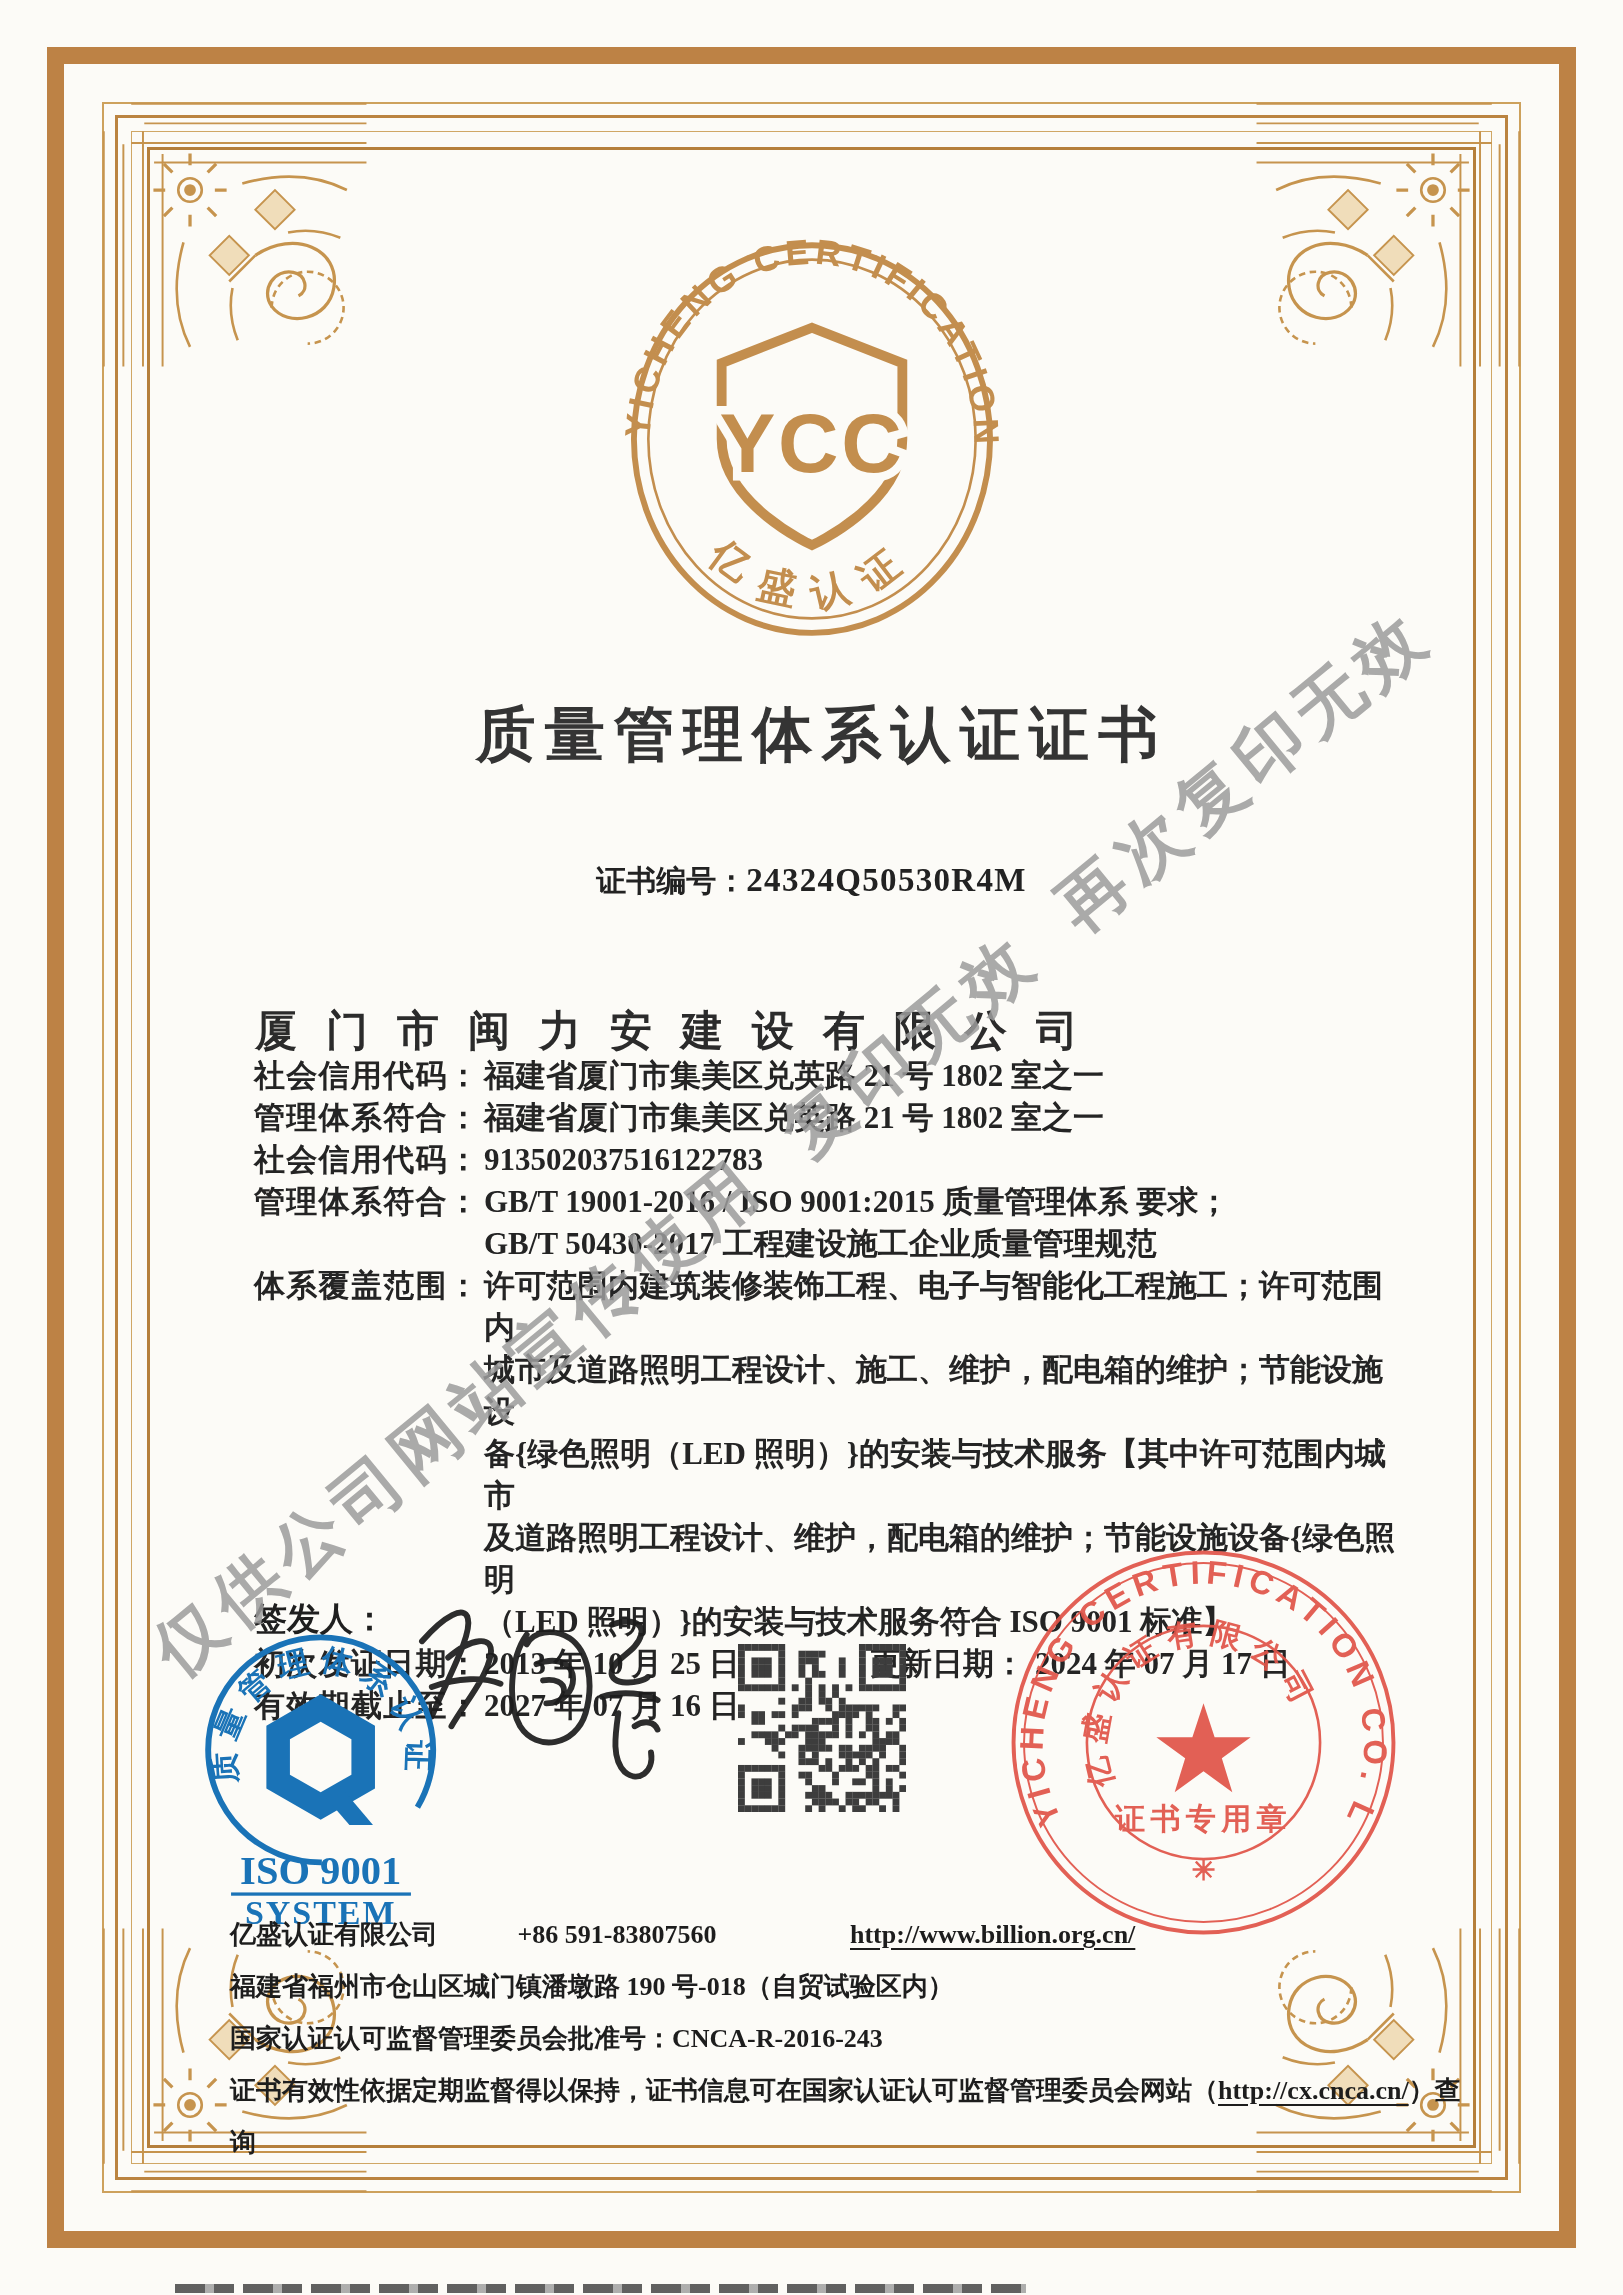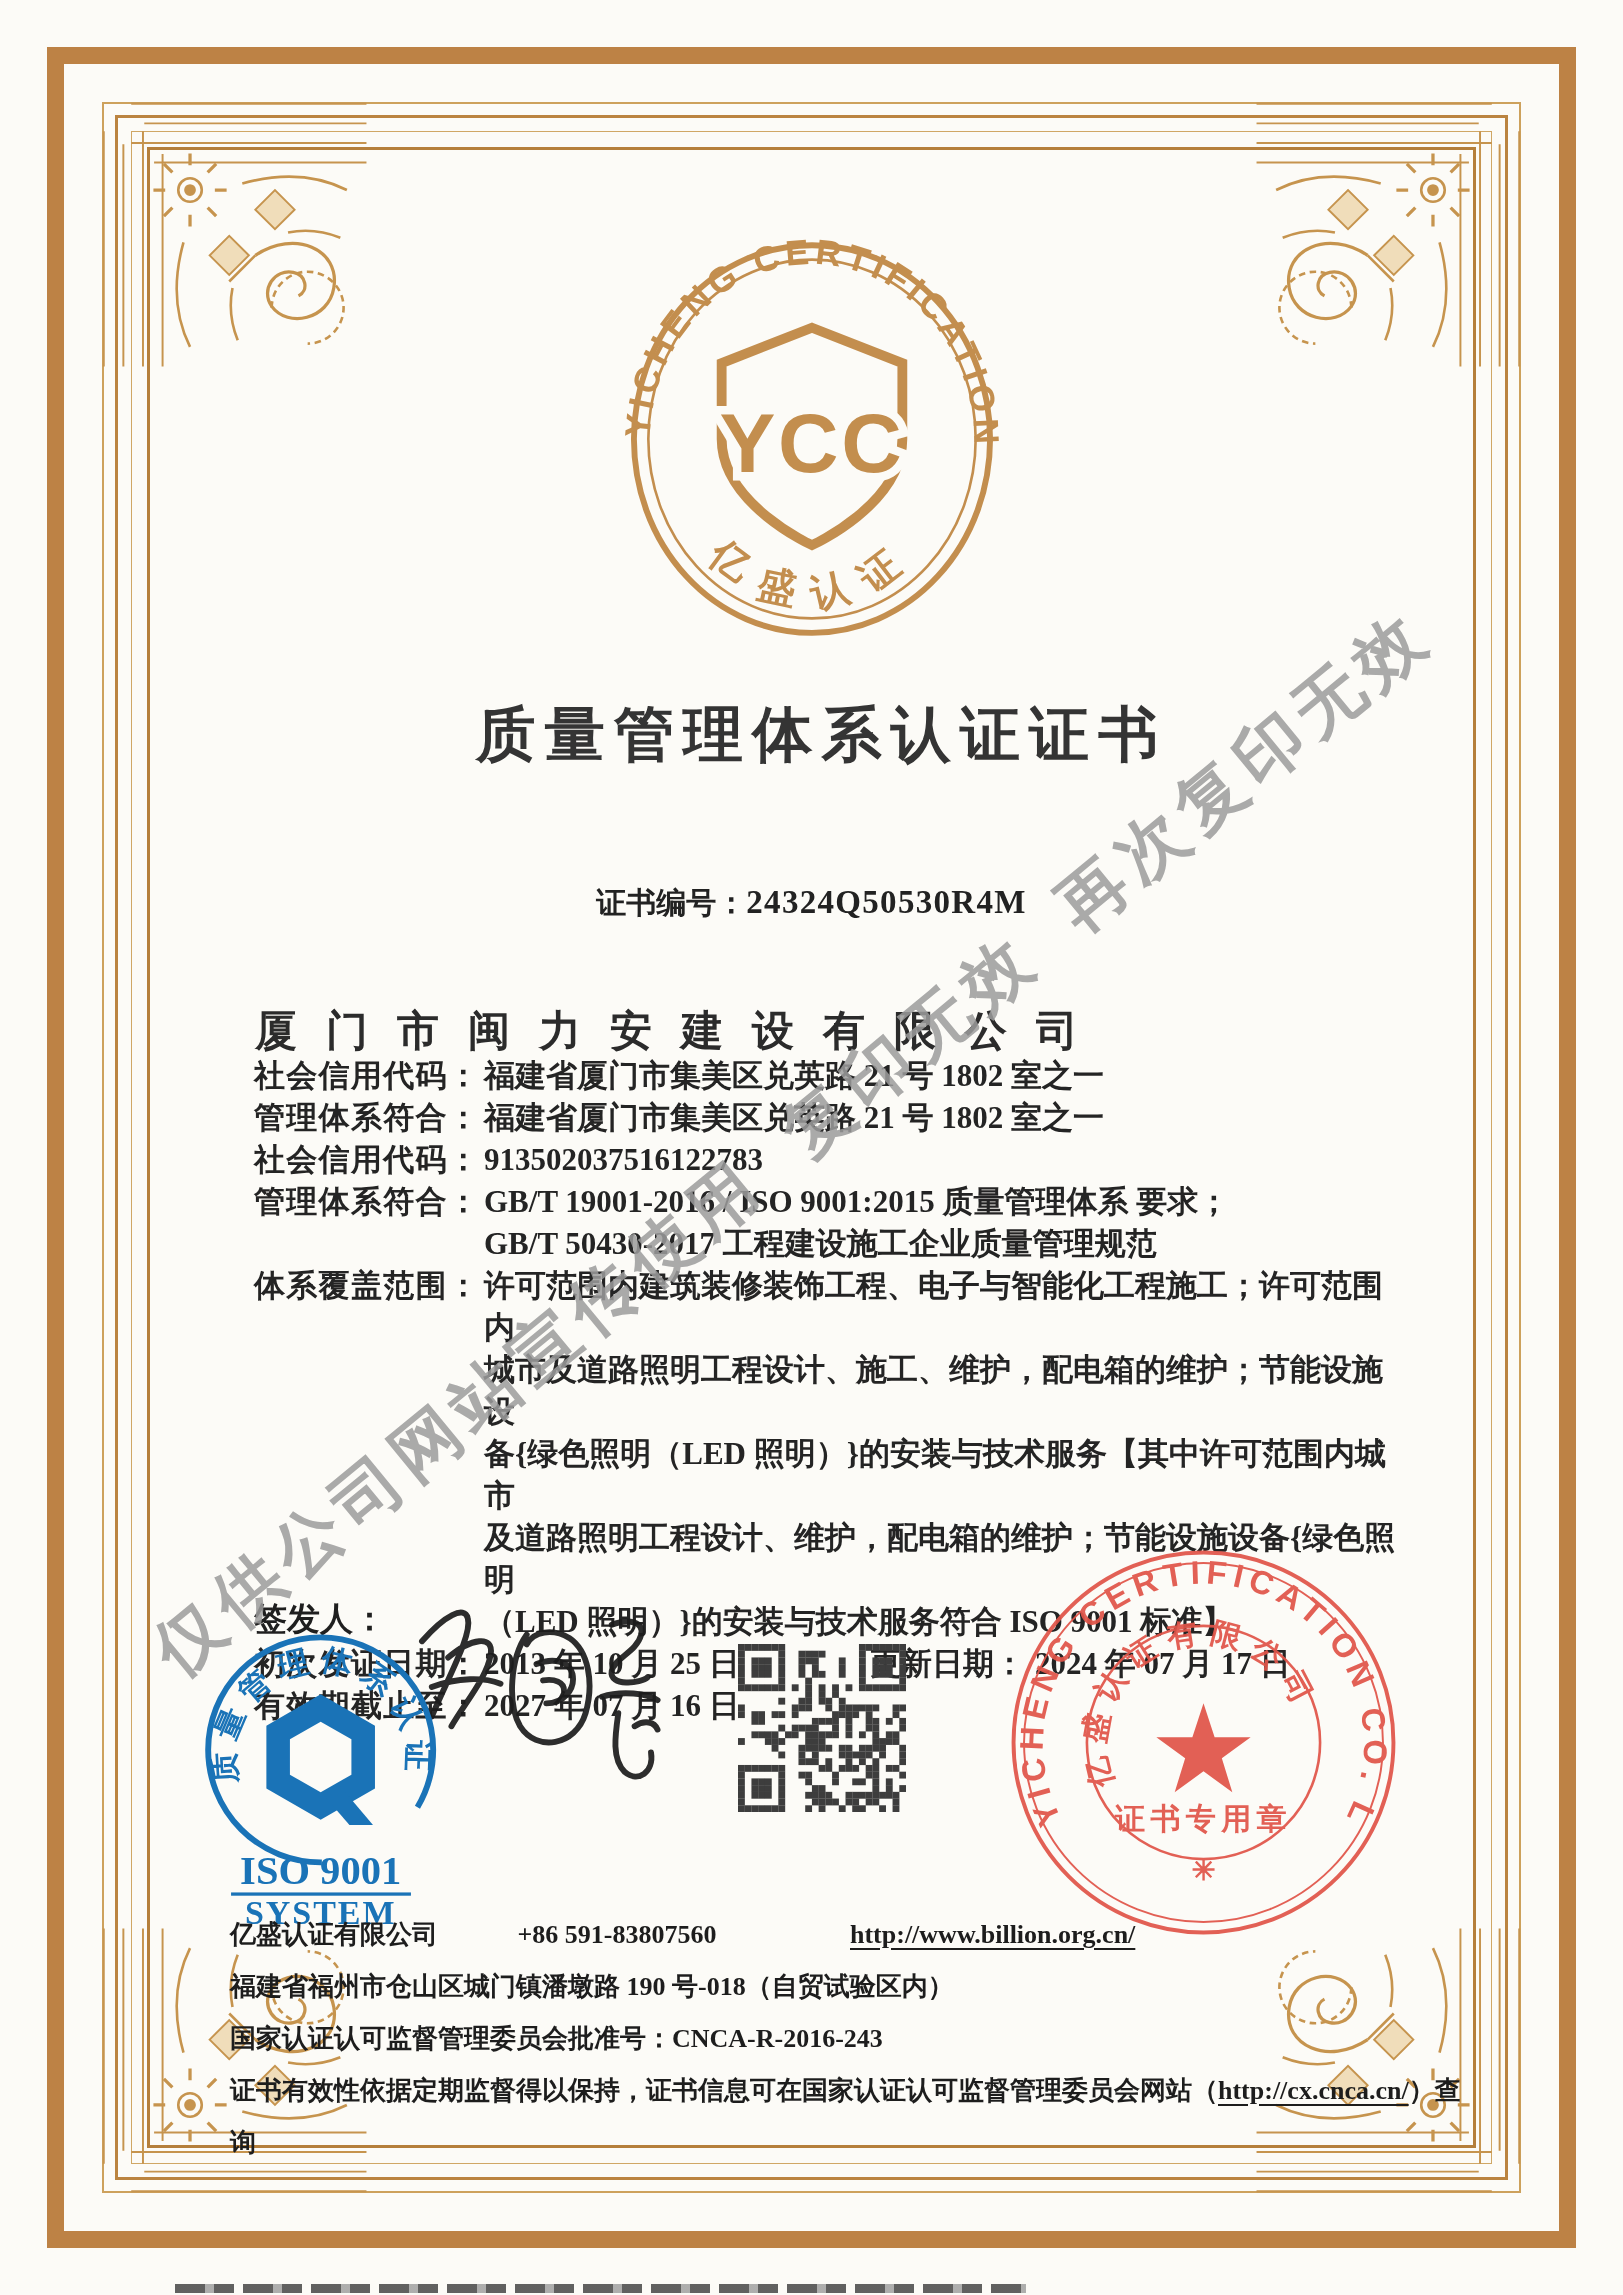--- a/index.html
+++ b/index.html
@@ -17,21 +17,21 @@
   .c-tr{right:92px;top:92px;transform:scaleX(-1);}
   .c-bl{left:92px;bottom:92px;transform:scaleY(-1);}
   .c-br{right:92px;bottom:92px;transform:scale(-1,-1);}
   
   .watermark{position:absolute;left:193px;top:1605px;transform:rotate(-39.5deg);transform-origin:0 100%;
              white-space:nowrap;font-size:68px;font-weight:700;letter-spacing:8.5px;word-spacing:22px;
              color:#9c9c9c;opacity:.85;font-family:"Liberation Sans",sans-serif;z-index:5;}
   
   .title{position:absolute;left:0;top:695px;width:1623px;text-align:center;font-size:60px;font-weight:900;
          letter-spacing:9.2px;color:#343434;padding-left:10px;}
-  .certno{position:absolute;left:0;top:861px;width:1623px;text-align:center;font-size:30px;font-weight:700;color:#222;margin-top:22px;}
+  .certno{position:absolute;left:0;top:861px;width:1623px;text-align:center;font-size:30px;font-weight:700;color:#222;}
   .certno .num{font-size:33px;letter-spacing:1.3px;}
   .certify{position:absolute;left:0;top:937px;width:1623px;text-align:center;font-size:27.5px;font-weight:700;color:#262626;}
   .company{position:absolute;left:0;top:1003px;width:1333px;text-align:center;font-size:42px;font-weight:900;
            letter-spacing:29px;text-indent:29px;color:#2b2b2b;}
   
   .body-block{position:absolute;left:254px;top:1055px;width:1152px;font-size:31px;line-height:42px;font-weight:700;color:#242424;}
   .frow{display:flex;align-items:flex-start;}
   .flabel{flex:0 0 230px;letter-spacing:1.3px;}
   .fval{flex:1;}
   .vline{display:block;}

